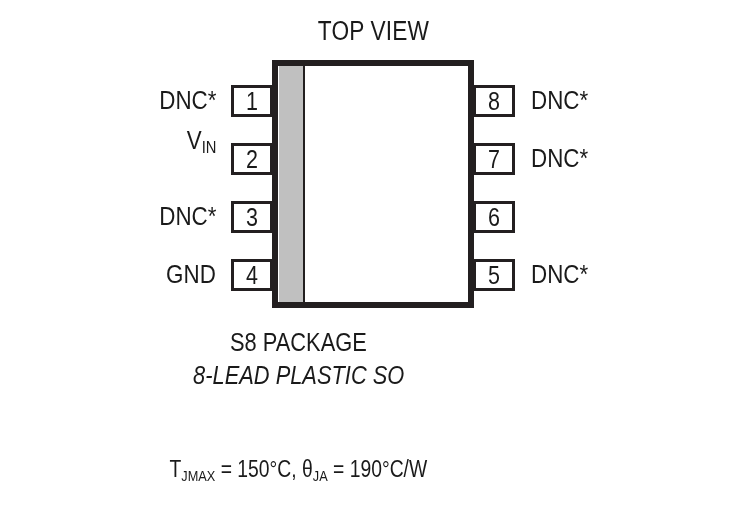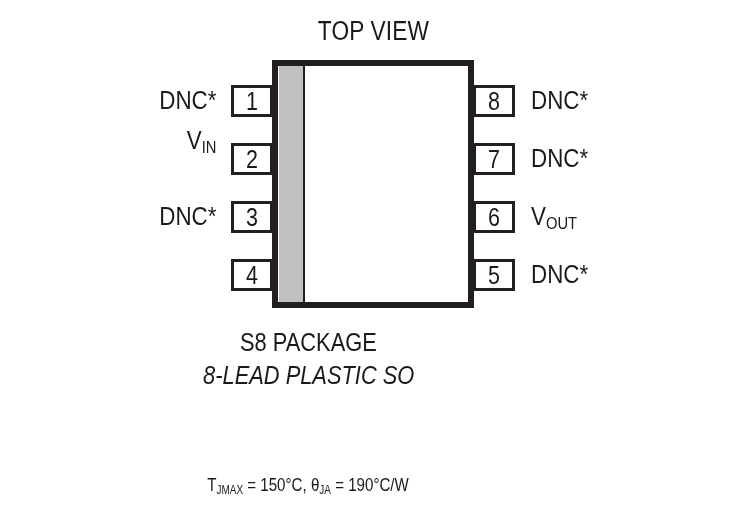--- a/index.html
+++ b/index.html
@@ -46,28 +46,28 @@
   }
   .pin-label .sx{transform:scaleX(.86);transform-origin:left center;display:block;}
   .lab-left{right:531px;justify-content:flex-end;}
   .lab-left .sx{transform-origin:right center;}
   .lab-right{left:531px;}
 
   sub{font-size:.66em;vertical-align:baseline;position:relative;top:.26em;}
 
   
   .cap{
-    position:absolute;left:0;width:597px;text-align:center;white-space:nowrap;margin-left:10px;
+    position:absolute;left:0;width:597px;text-align:center;white-space:nowrap;
   }
   .cap .sx{display:inline-block;transform:scaleX(.84);transform-origin:center;}
   .cap-pkg1{top:327px;font-size:26px;}
   .cap-pkg2{top:360px;font-size:26px;font-style:italic;}
   .cap-note1{top:408px;font-size:26px;}
   .cap-note2{top:441px;font-size:26px;}
-  .cap-therm{top:475px;font-size:18px;}
+  .cap-therm{top:456px;font-size:23px;}
 </style>
 </head>
 <body>
 
 <div class="stage">
 
   <div class="title">TOP VIEW</div>
 
   <div class="pin-box pin-left" style="top:85px">
       <span>1</span>
@@ -100,29 +100,29 @@
 
   <div class="pin-label lab-left" style="top:85px">
     <span class="sx"><span>DNC*</span><sub></sub></span>
   </div>
   <div class="pin-label lab-left" style="top:125px">
     <span class="sx"><span>V</span><sub>IN</sub></span>
   </div>
   <div class="pin-label lab-left" style="top:201px">
     <span class="sx"><span>DNC*</span><sub></sub></span>
   </div>
+  <div class="pin-label lab-left" style="top:259px">
+    <span class="sx"><span>GND</span><sub></sub></span>
+  </div>
 
   <div class="pin-label lab-right" style="top:85px">
     <span class="sx"><span>DNC*</span><sub></sub></span>
   </div>
   <div class="pin-label lab-right" style="top:143px">
     <span class="sx"><span>DNC*</span><sub></sub></span>
-  </div>
-  <div class="pin-label lab-right" style="top:201px">
-    <span class="sx"><span>V</span><sub>OUT</sub></span>
   </div>
   <div class="pin-label lab-right" style="top:259px">
     <span class="sx"><span>DNC*</span><sub></sub></span>
   </div>
 
   <div class="cap cap-pkg1">
     <span class="sx">S8 PACKAGE</span>
   </div>
   <div class="cap cap-pkg2">
     <span class="sx">8-LEAD PLASTIC SO</span>

